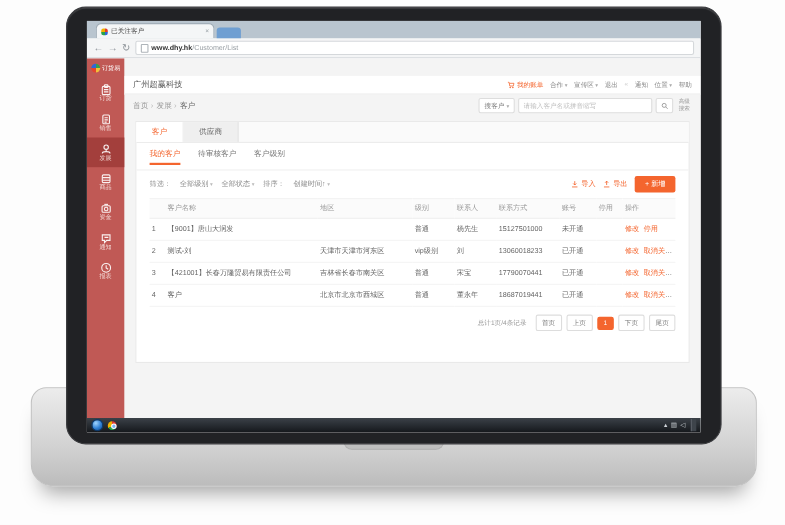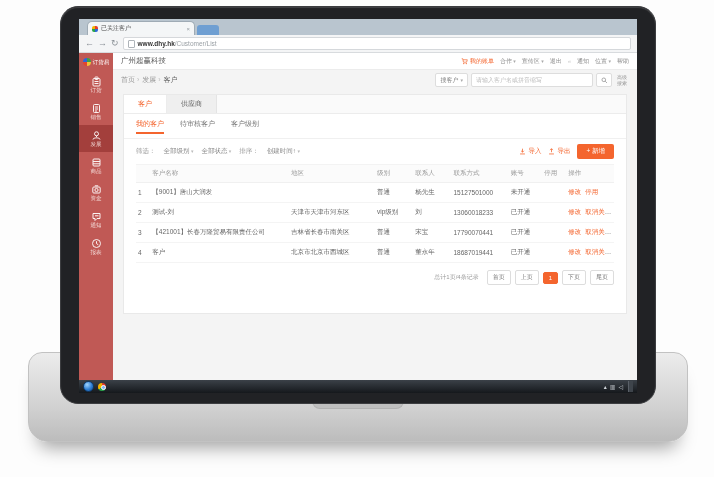--- a/index.html
+++ b/index.html
@@ -42,21 +42,21 @@
   .swirl{width:8px;height:8px;border-radius:50%;
         background:conic-gradient(#37a14c 0 25%,#f2c03a 25% 50%,#e2452f 50% 75%,#2f67d8 75% 100%);}
   .logotxt{font-size:5.5px;color:#fff;}
   .snav{flex:1;display:flex;flex-direction:column;}
   .sitem{height:27px;display:flex;flex-direction:column;align-items:center;justify-content:center;gap:1px;}
   .sitem.active{background:#a33f3c;}
   .sitem svg{width:11px;height:11px;stroke:#fff;fill:none;stroke-width:1;opacity:.92;}
   .slabel{font-size:5.5px;color:#f3dad7;line-height:1;}
   .main{flex:1;display:flex;flex-direction:column;overflow:hidden;}
   .appheader{height:16px;background:#fff;border-bottom:1px solid #ececec;
-        display:flex;align-items:center;padding:0 8px;flex:none;}
+        display:flex;align-items:center;padding:0 8px;flex:none;margin-top:16px;}
   .company{font-size:7.5px;color:#555;}
   .hright{margin-left:auto;display:flex;align-items:center;gap:6px;}
   .hlink{font-size:6px;color:#8b8b8b;white-space:nowrap;}
   .hlink.cartlink{color:#f4652e;display:flex;align-items:center;gap:2px;}
   .hlink.ddl::after{content:" ▾";font-size:5px;color:#aaa;}
   .hsep{color:#ccc;font-size:6px;}
   .crumbbar{height:20px;display:flex;align-items:center;padding:0 8px;flex:none;}
   .crumb{font-size:7px;color:#999;display:flex;gap:3px;align-items:center;}
   .crumb span:not(:last-child)::after{content:" ›";color:#bbb;}
   .crumb .cur{color:#666;}

